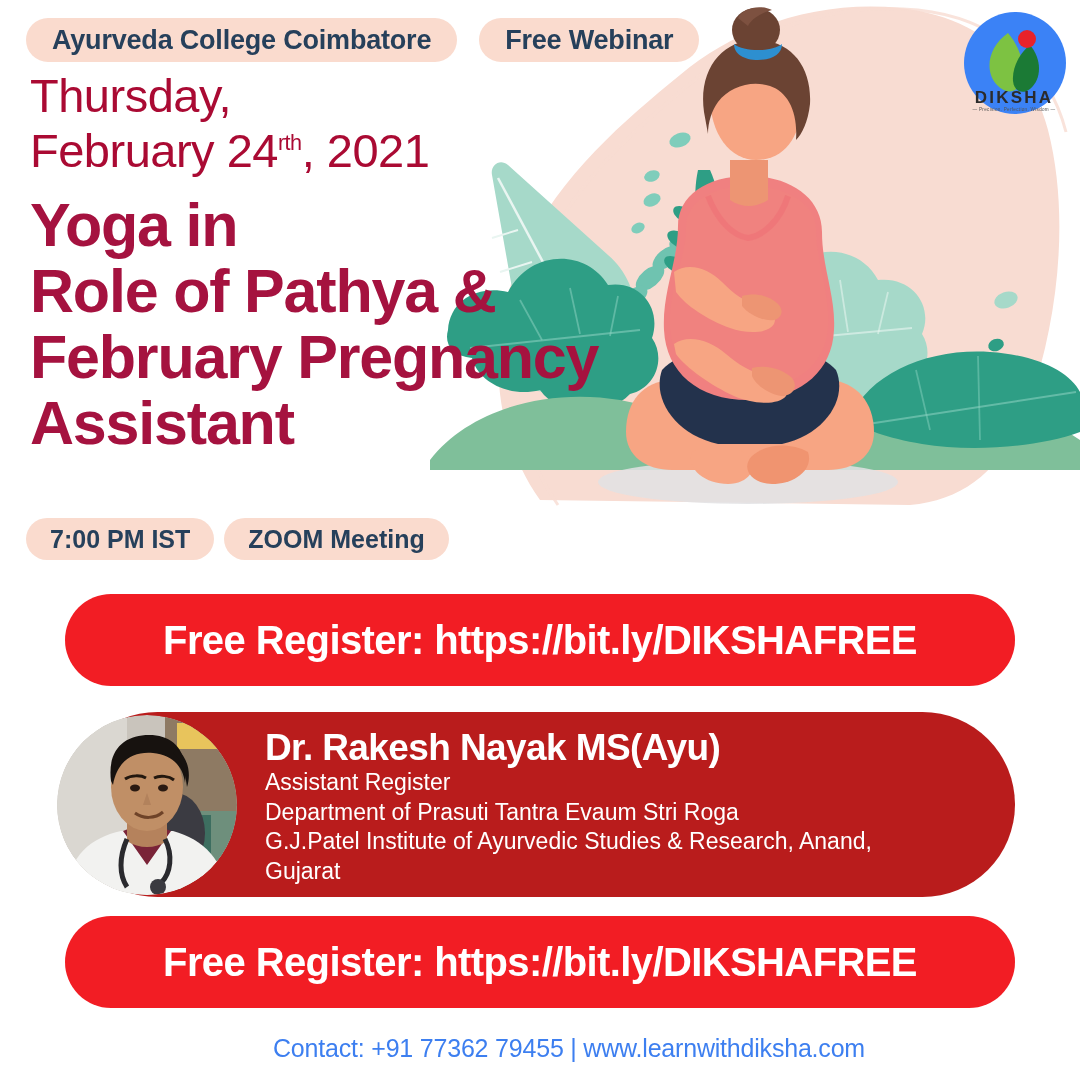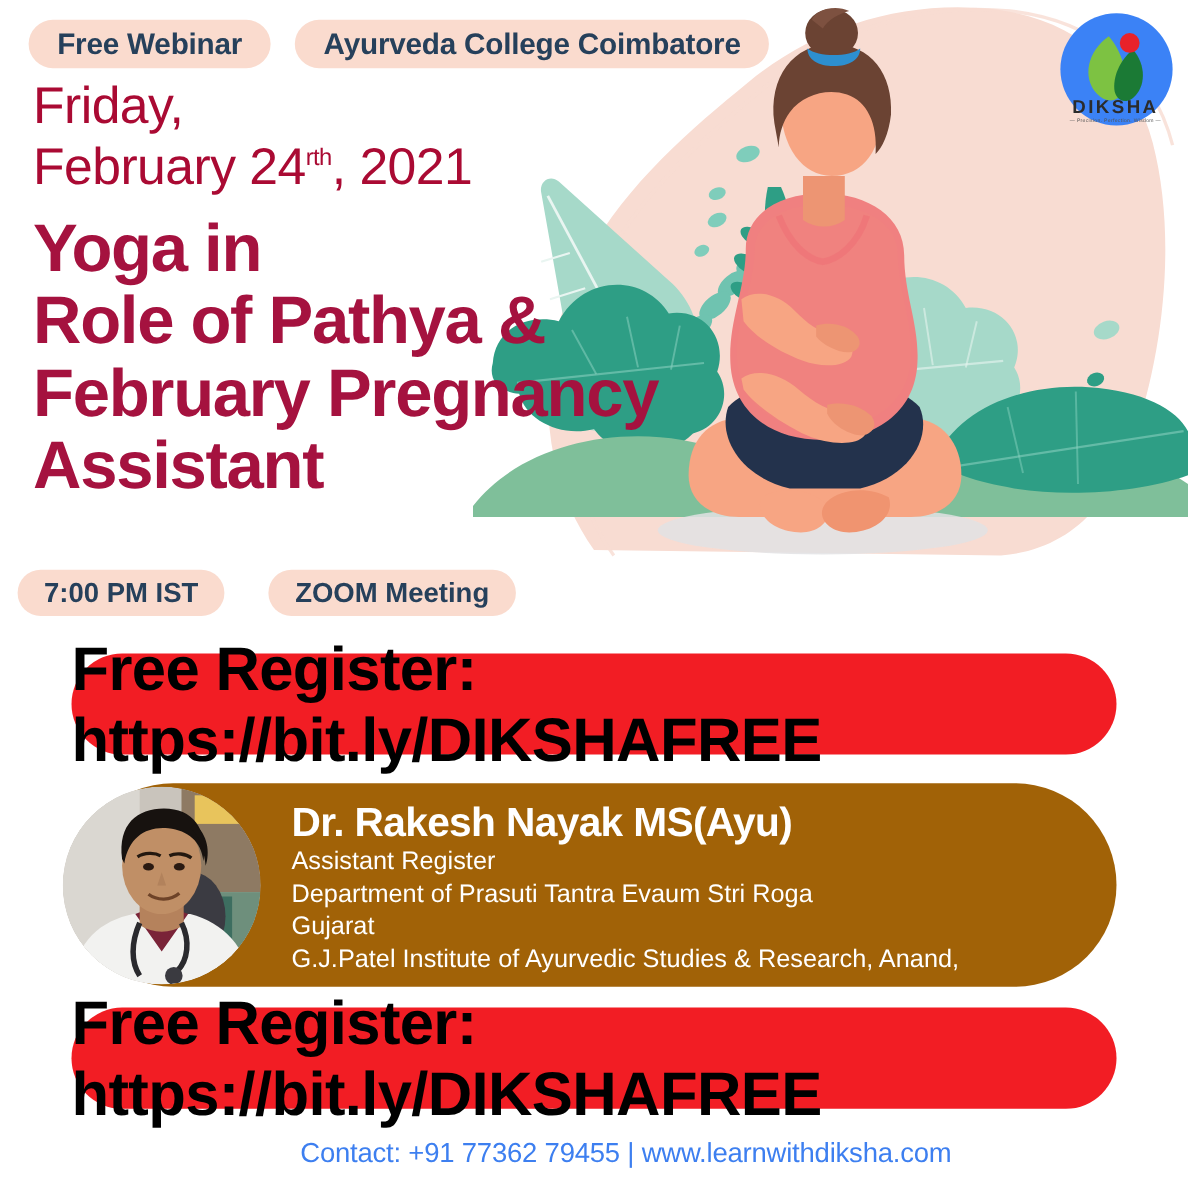--- a/index.html
+++ b/index.html
@@ -46,38 +46,38 @@
 
   
   .title {
     position:absolute; left:30px; top:193px; z-index:5;
     color:#A5123F; font-weight:bold; font-size:61px; line-height:1.08;
     letter-spacing:-1.2px; width:700px;
   }
   .title div { white-space:nowrap; }
 
   
-  .time-row { position:absolute; left:16px; top:518px; display:flex; gap:40px; z-index:5; }
+  .time-row { position:absolute; left:26px; top:518px; display:flex; gap:10px; z-index:5; }
   .pill-sm { height:42px; padding:0 24px; font-size:25px; }
 
   
   .cta {
     position:absolute; left:65px; width:950px; height:92px;
     background:#F21D24; border-radius:48px;
     display:flex; align-items:center; justify-content:center;
-    color:#000000; font-weight:bold; font-size:56px; letter-spacing:-0.6px;
+    color:#ffffff; font-weight:bold; font-size:40px; letter-spacing:-0.6px;
     z-index:5;
   }
   .cta-top { top:594px; }
   .cta-bottom { top:916px; }
 
   
   .speaker {
     position:absolute; left:65px; top:712px; width:950px; height:185px;
-    background:#a16207; border-radius:95px; z-index:4;
+    background:#b91c1c; border-radius:95px; z-index:4;
     display:flex; align-items:center;
   }
   .avatar {
     width:180px; height:180px; border-radius:50%;
     margin-left:-8px; flex:none; overflow:hidden;
     position:relative; z-index:5;
   }
   .avatar svg { display:block; width:100%; height:100%; }
   .speaker-text { margin-left:28px; color:#fff; padding-top:4px; }
   .sp-name { font-size:37px; font-weight:bold; letter-spacing:-0.6px; line-height:1.12; }
@@ -200,40 +200,40 @@
       <path d="M244,272 C258,262 278,268 292,282 C304,294 314,302 328,304
                C340,306 348,314 344,324 C338,334 316,334 300,328 C278,320 256,306 246,292 Z" fill="#F7A583"></path>
       <path d="M312,296 C326,292 340,296 348,304 C354,310 352,318 344,320 C334,322 318,314 312,306 Z" fill="#ED9573"></path>
       <path d="M244,344 C258,334 280,340 296,354 C310,366 324,374 340,376
                C352,378 360,386 356,396 C348,406 322,404 304,396 C282,386 256,368 246,354 Z" fill="#F7A583"></path>
       <path d="M322,368 C338,364 354,370 362,378 C368,386 364,394 354,396 C342,396 326,386 322,376 Z" fill="#ED9573"></path>
     </svg>
   </div>
 
   <div class="top-row">
+    <div class="pill pill-lg">Ayurveda College Coimbatore</div>
     <div class="pill pill-lg">Free Webinar</div>
-    <div class="pill pill-lg">Ayurveda College Coimbatore</div>
   </div>
 
   <div class="logo">
     <svg viewBox="0 0 100 100" width="100" height="100" xmlns="http://www.w3.org/2000/svg">
       <g>
         <path d="M44,20 C24,34 20,58 33,72 C42,82 54,80 58,68 C62,54 56,34 44,20 Z" fill="#7DC242"></path>
       </g>
       <g>
         <path d="M66,32 C78,46 78,66 66,76 C58,82 50,78 49,68 C48,54 56,40 66,32 Z" fill="#1B7A35"></path>
       </g>
       <circle cx="63" cy="26" r="9" fill="#E8222A"></circle>
       <text x="50" y="90" text-anchor="middle" font-family="Liberation Sans, sans-serif" font-size="17" font-weight="bold" letter-spacing="2.2" fill="#2B2B2B">DIKSHA</text>
       <text x="50" y="97.5" text-anchor="middle" font-family="Liberation Sans, sans-serif" font-size="4.6" letter-spacing="0.3" fill="#555">— Precision. Perfection. Wisdom —</text>
     </svg>
   </div>
 
   <div class="date">
-    <div>Friday,</div>
+    <div>Thursday,</div>
     <div>
       <span>February 24</span><sup>rth</sup><span>, 2021</span>
     </div>
   </div>
 
   <div class="title">
     <div>Yoga in</div>
     <div>Role of Pathya &amp;</div>
     <div>February Pregnancy</div>
     <div>Assistant</div>
@@ -285,22 +285,22 @@
           <path d="M70,124 C62,142 62,160 70,172" stroke="#2A2A2E" stroke-width="5" fill="none"></path>
           <path d="M108,124 C116,140 114,158 104,168" stroke="#2A2A2E" stroke-width="5" fill="none"></path>
           <circle cx="101" cy="172" r="8" fill="#3A3A40"></circle>
         </g>
       </svg>
     </div>
     <div class="speaker-text">
       <div class="sp-name">Dr. Rakesh Nayak MS(Ayu)</div>
       <div class="sp-line">Assistant Register</div>
       <div class="sp-line">Department of Prasuti Tantra Evaum Stri Roga</div>
+      <div class="sp-line">G.J.Patel Institute of Ayurvedic Studies &amp; Research, Anand,</div>
       <div class="sp-line">Gujarat</div>
-      <div class="sp-line">G.J.Patel Institute of Ayurvedic Studies &amp; Research, Anand,</div>
     </div>
   </div>
 
   <div class="cta cta-bottom">Free Register: https://bit.ly/DIKSHAFREE</div>
 
   <div class="footer">Contact: +91 77362 79455 | www.learnwithdiksha.com</div>
 
 </div>
 
 </body></html>

